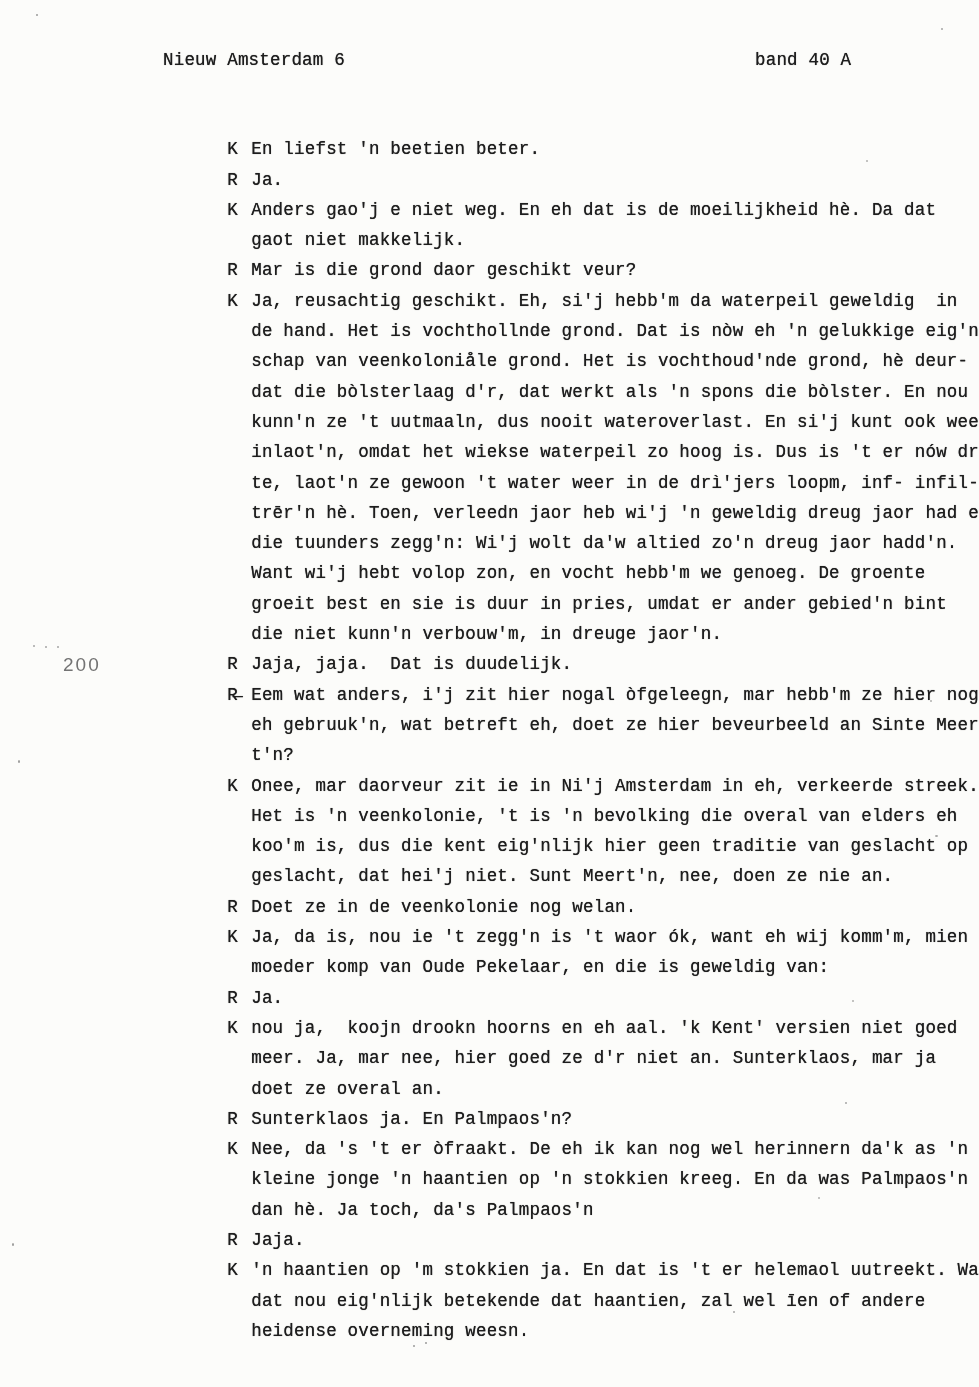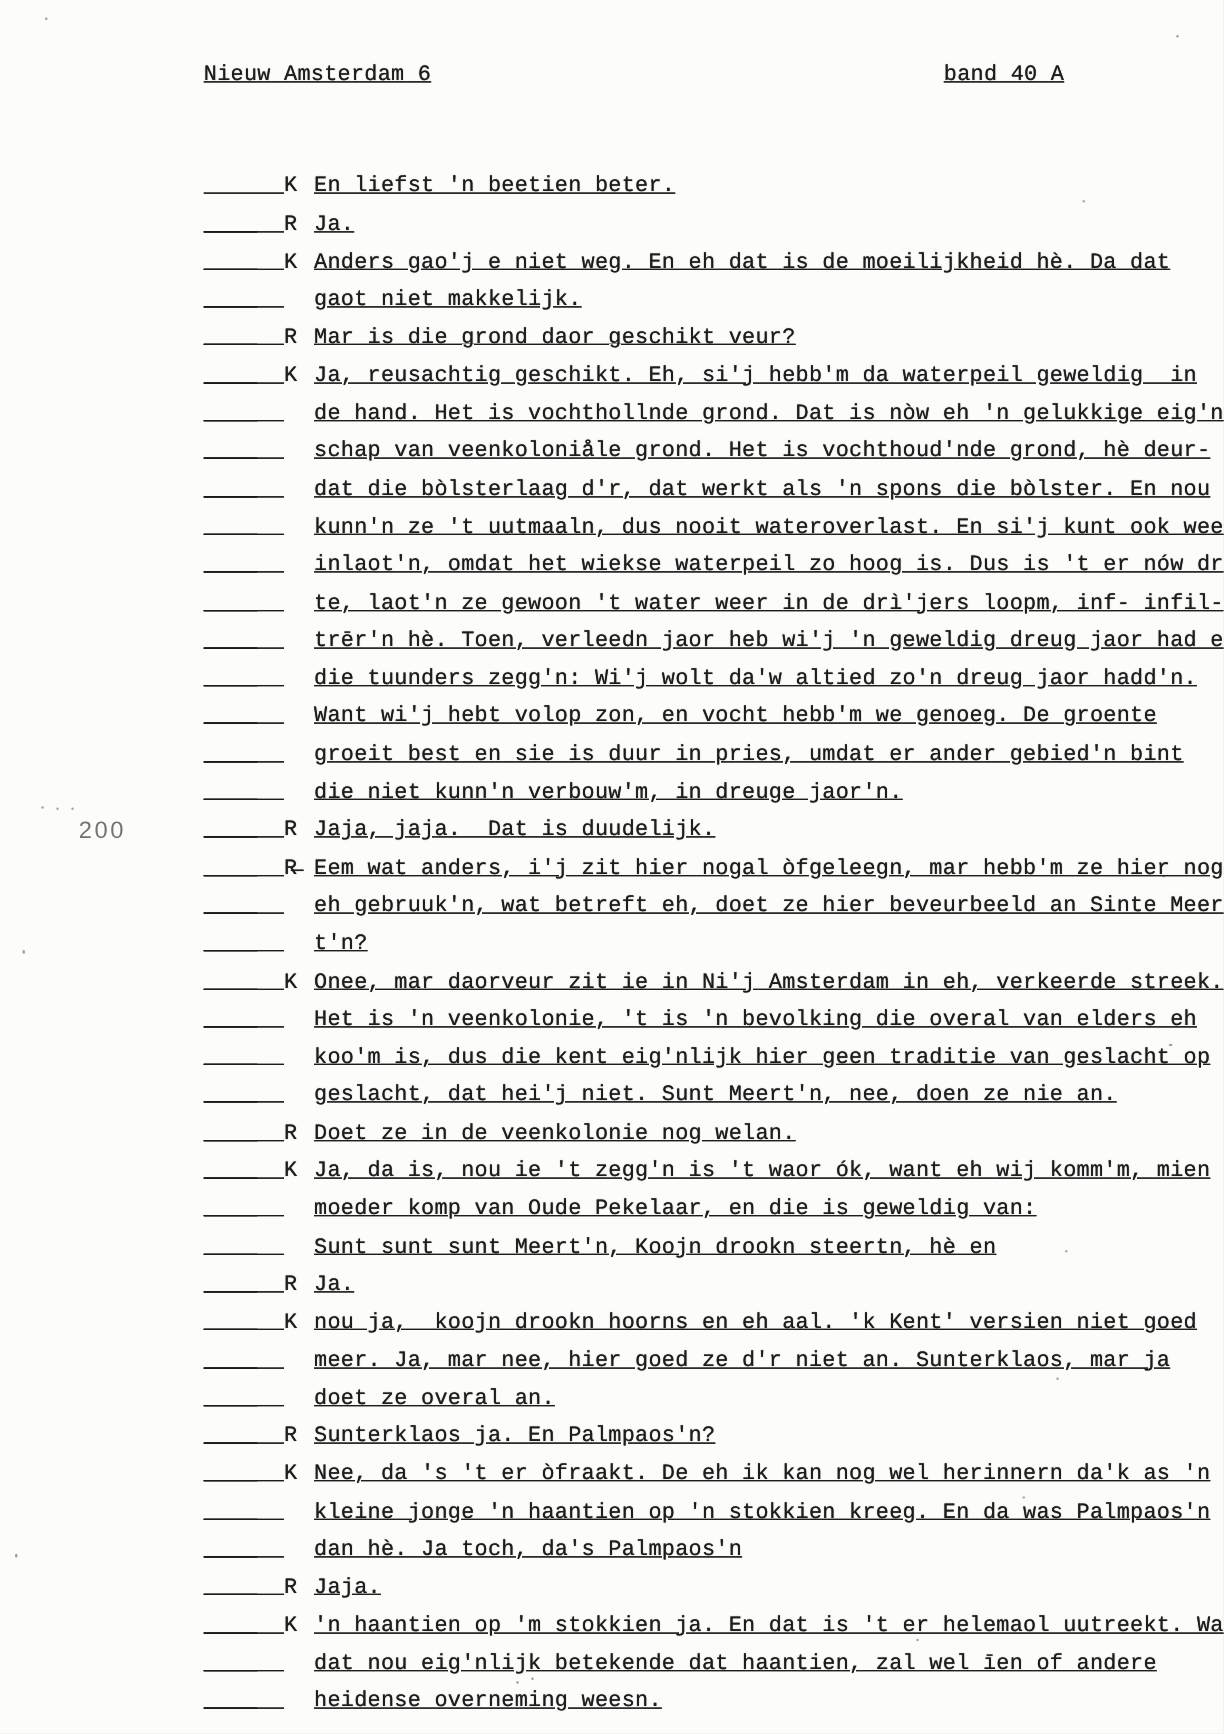--- a/index.html
+++ b/index.html
@@ -9,21 +9,20 @@
     margin:0 auto;
     background:#fcfcfa;
     font-family:"Liberation Mono","DejaVu Sans Mono",monospace;
     color:#1d1d1d;
     overflow:hidden;
   }
   .typed{
     font-size:17.5px;
     text-shadow:0 0 0.7px rgba(10,10,10,0.85);
     letter-spacing:0.2px;
-    text-decoration:underline;
   }
   .header-label{position:absolute;top:50px;white-space:pre;}
   .header-left{left:163px;}
   .header-right{left:755px;text-align:center;}
   .transcript{
     position:absolute;left:163px;top:104px;width:800px;
   }
   .line{
     position:relative;
     height:30.3px;line-height:30.3px;
@@ -173,23 +172,20 @@
     </div>
 
     <div class="line">
       <span class="speaker">K</span><span class="text">Ja, da is, nou ie 't zegg'n is 't waor ók, want eh wij komm'm, mien</span>
     </div>
 
     <div class="line">
       <span class="speaker"></span><span class="text">moeder komp van Oude Pekelaar, en die is geweldig van:</span>
     </div>
 
-    <div class="line">
-      <span class="speaker"></span><span class="text">Sunt sunt sunt Meert'n, Koojn drookn steertn, hè en</span>
-    </div>
 
     <div class="line">
       <span class="speaker">R</span><span class="text">Ja.</span>
     </div>
 
     <div class="line">
       <span class="speaker">K</span><span class="text">nou ja,  koojn drookn hoorns en eh aal. 'k Kent' versien niet goed</span>
     </div>
 
     <div class="line">

